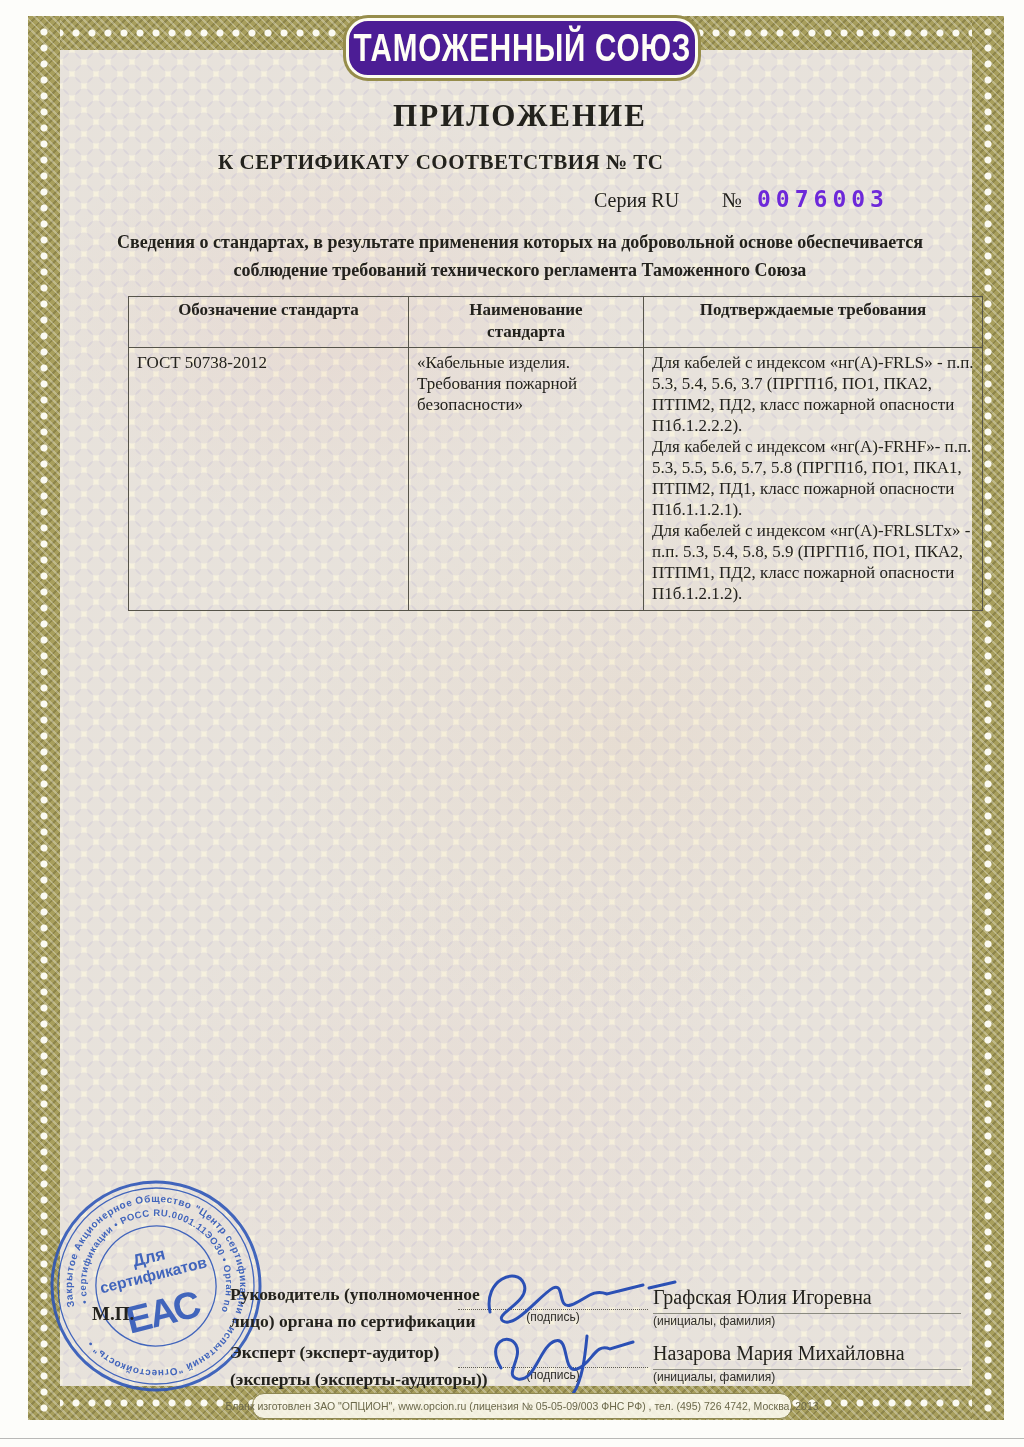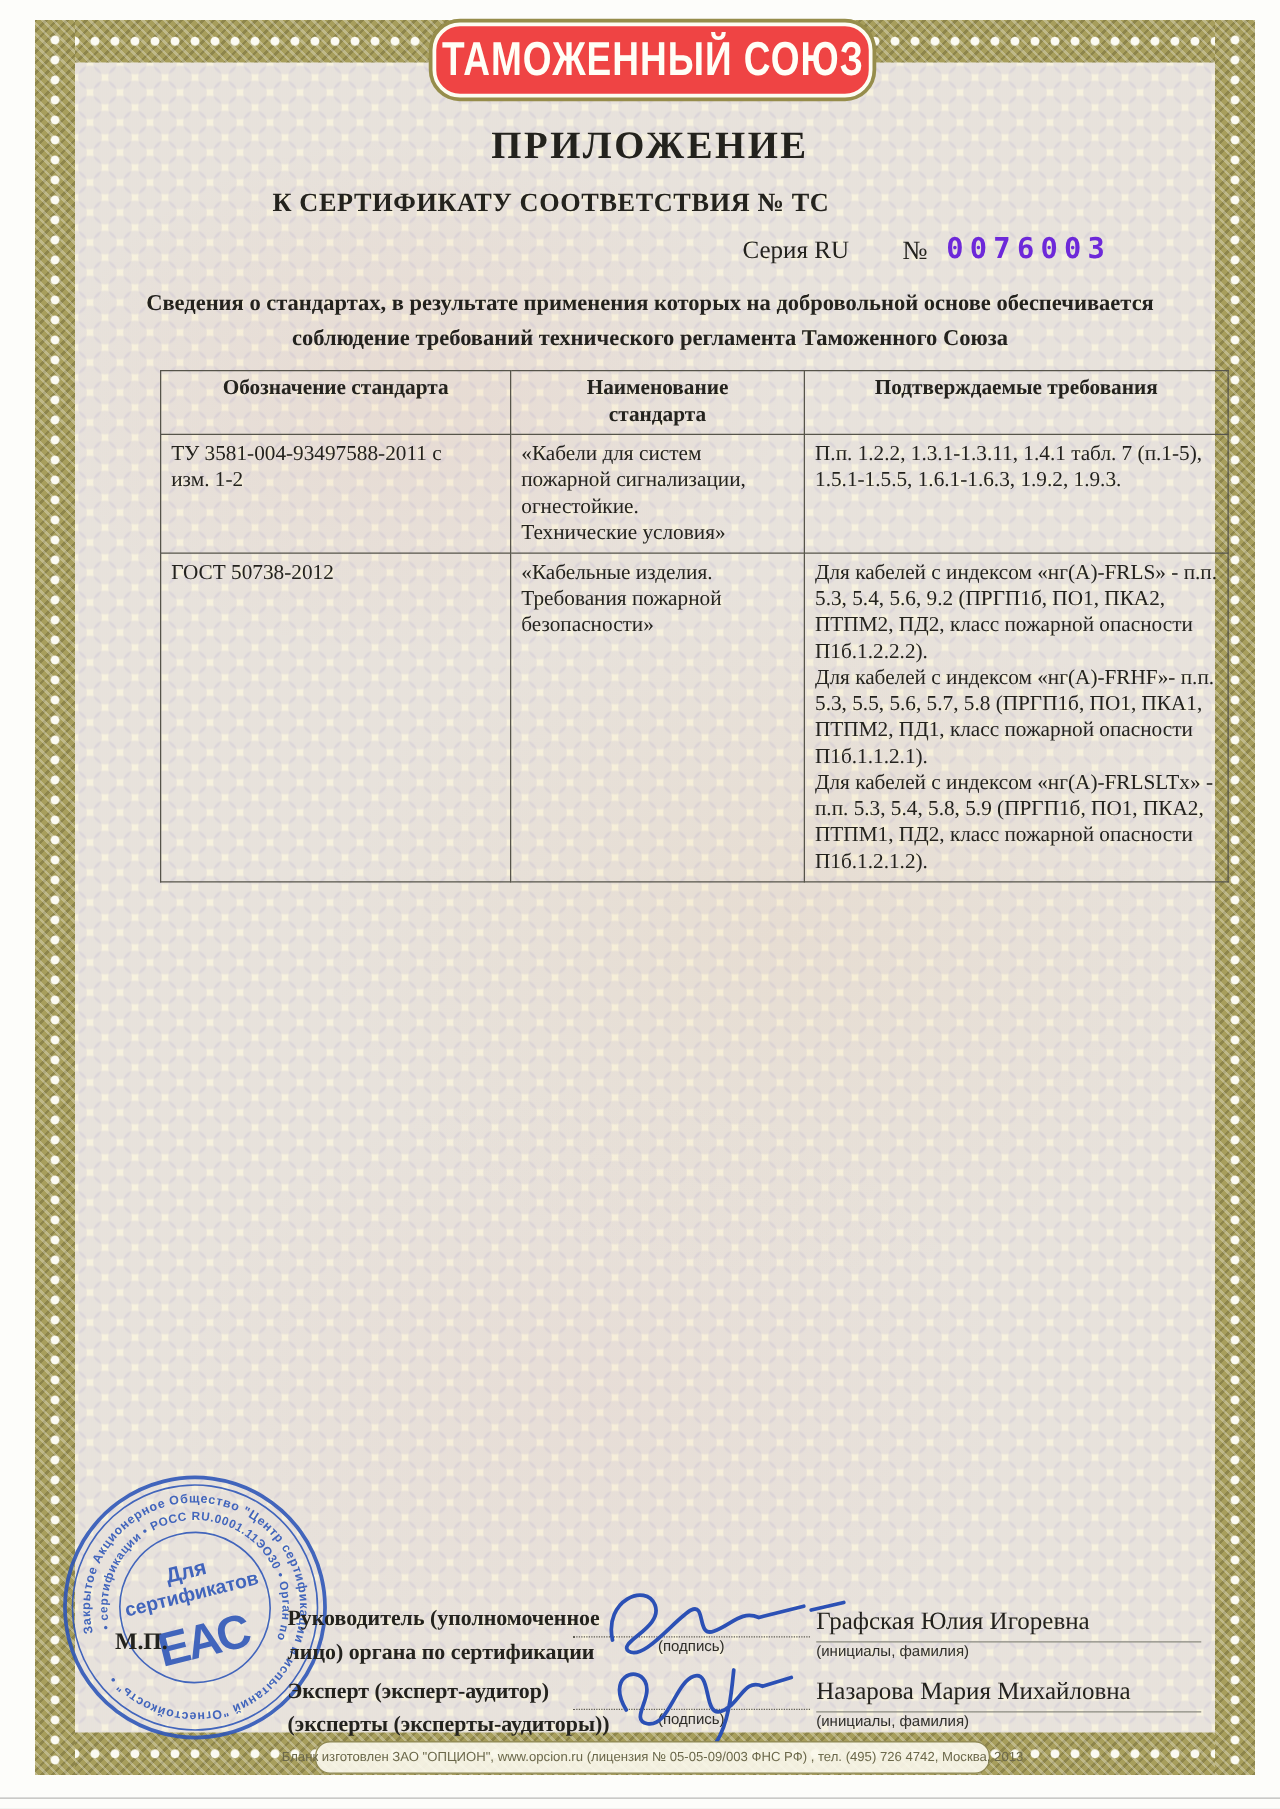--- a/index.html
+++ b/index.html
@@ -34,21 +34,21 @@
       radial-gradient(ellipse 420px 300px at 30% 20%, rgba(238,168,128,.10), rgba(238,168,128,0) 70%),
       radial-gradient(ellipse 520px 400px at 62% 52%, rgba(240,205,150,.14), rgba(240,205,150,0) 70%),
       radial-gradient(ellipse 480px 360px at 45% 80%, rgba(238,180,150,.08), rgba(238,180,150,0) 70%);
     background-size:24px 24px,24px 24px,auto,auto,auto;
     background-position:0 0,12px 12px,0 0,0 0,0 0;
     background-repeat:repeat,repeat,no-repeat,no-repeat,no-repeat;
   }
   
   .badge{
     position:absolute;left:346px;top:18px;width:346px;height:54px;
-    background:#ef4444;border:3px solid #fdfcf2;border-radius:22px;
+    background:#4c1d95;border:3px solid #fdfcf2;border-radius:22px;
     box-shadow:0 0 0 3px #968d4b;
     display:flex;align-items:center;justify-content:center;
   }
   .badge span{
     font-family:"Liberation Sans","DejaVu Sans",sans-serif;font-weight:bold;
     font-size:38px;color:#fffef6;letter-spacing:1px;transform:scaleX(.78);white-space:nowrap;
   }
   .doc-title{position:absolute;left:0;top:98px;width:1040px;text-align:center;
     font-size:31px;font-weight:bold;letter-spacing:2px;}
   .cert-line-label{position:absolute;left:218px;top:150px;font-size:21px;font-weight:bold;letter-spacing:.5px;white-space:nowrap;}
@@ -126,37 +126,26 @@
 
   <table class="standards">
     <tbody>
         <tr>
       <th class="col-designation pre">Обозначение стандарта</th>
       <th class="col-name pre">Наименование
 стандарта</th>
       <th class="col-req pre">Подтверждаемые требования</th>
     </tr>
     <tr>
-      <td class="pre">ТУ 3581-004-93497588-2011 с
-изм. 1-2</td>
-      <td class="pre">«Кабели для систем
-пожарной сигнализации,
-огнестойкие.
-Технические условия»</td>
-      <td>
-        <p>П.п. 1.2.2, 1.3.1-1.3.11, 1.4.1 табл. 7 (п.1-5), 1.5.1-1.5.5, 1.6.1-1.6.3, 1.9.2, 1.9.3.</p>
-      </td>
-    </tr>
-    <tr>
       <td class="pre">ГОСТ 50738-2012</td>
       <td class="pre">«Кабельные изделия.
 Требования пожарной
 безопасности»</td>
       <td>
-        <p>Для кабелей с индексом «нг(А)-FRLS» - п.п. 5.3, 5.4, 5.6, 9.2 (ПРГП1б, ПО1, ПКА2, ПТПМ2, ПД2, класс пожарной опасности П1б.1.2.2.2).</p>
+        <p>Для кабелей с индексом «нг(А)-FRLS» - п.п. 5.3, 5.4, 5.6, 3.7 (ПРГП1б, ПО1, ПКА2, ПТПМ2, ПД2, класс пожарной опасности П1б.1.2.2.2).</p>
         <p>Для кабелей с индексом «нг(А)-FRHF»- п.п. 5.3, 5.5, 5.6, 5.7, 5.8 (ПРГП1б, ПО1, ПКА1, ПТПМ2, ПД1, класс пожарной опасности П1б.1.1.2.1).</p>
         <p>Для кабелей с индексом «нг(А)-FRLSLTx» - п.п. 5.3, 5.4, 5.8, 5.9 (ПРГП1б, ПО1, ПКА2, ПТПМ1, ПД2, класс пожарной опасности П1б.1.2.1.2).</p>
       </td>
     </tr>
   </tbody>
     </table>
 
   <svg class="stamp" viewBox="0 0 220 220" width="220" height="220">
     <defs>
       <path id="ringOuterPath" d="M 26,110 A 84,84 0 1 1 194,110 A 84,84 0 1 1 26,110"></path>

